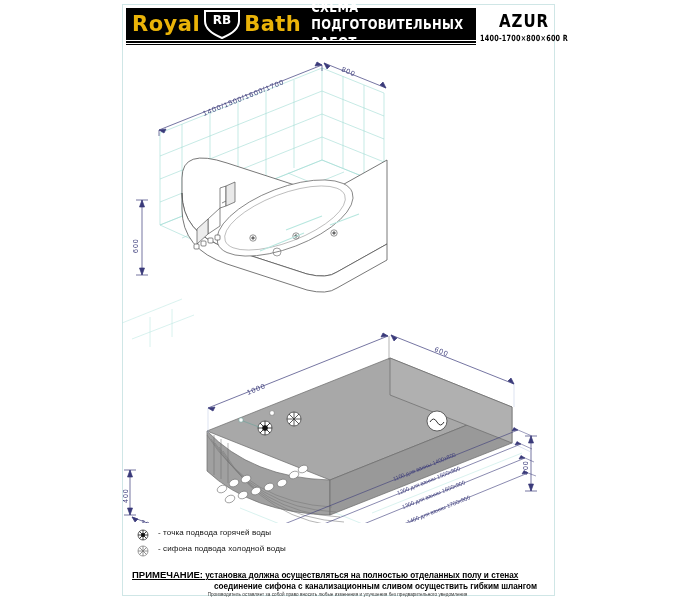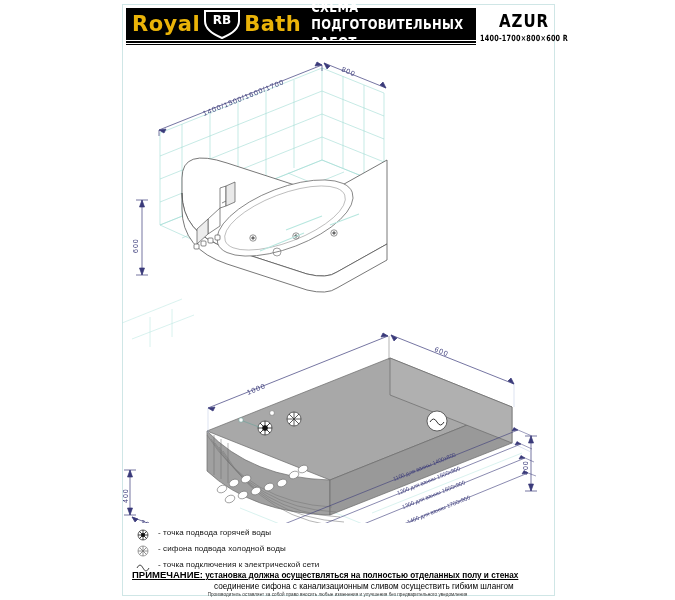--- a/index.html
+++ b/index.html
@@ -171,21 +171,21 @@
     font-size: 8.2px;
     font-weight: bold;
     color: #000;
     white-space: nowrap;
     font-family: "Liberation Sans", sans-serif;
     text-decoration: underline;
   }
   .note-label { font-size: 9.5px; font-weight: bold; }
   .note-line2 {
     font-size: 8.2px;
-    font-weight: normal;
+    font-weight: bold;
     color: #000;
     margin-top: 2px;
     margin-left: 82px;
     white-space: nowrap;
     font-family: "Liberation Sans", sans-serif;
   }
   .footnote {
     position: absolute;
     left: 0;
     top: 592px;
@@ -527,28 +527,20 @@
     <div class="legend-row">
       <span class="legend-icon">
         <svg width="12" height="12" viewBox="0 0 12 12">
           <circle cx="6" cy="6" r="5" fill="none" stroke="#777" stroke-width="0.7"></circle>
           <path d="M6,1 L6,11 M1,6 L11,6 M2.5,2.5 L9.5,9.5 M9.5,2.5 L2.5,9.5" stroke="#777" stroke-width="0.8"></path>
         </svg>
       </span>
       <span class="legend-text">- сифона подвода холодной воды</span>
     </div>
 
-    <div class="legend-row">
-      <span class="legend-icon">
-        <svg width="14" height="10" viewBox="0 0 14 10">
-          <path d="M1,6 q3,-6 6,0 q3,6 6,0" fill="none" stroke="#333" stroke-width="0.9"></path>
-        </svg>
-      </span>
-      <span class="legend-text">- точка подключения к электрической сети</span>
-    </div>
   </div>
 
   <div class="note">
     <div class="note-line1"><span class="note-label">ПРИМЕЧАНИЕ:</span><span> установка должна осуществляться на полностью отделанных полу и стенах</span></div>
     <div class="note-line2">соединение сифона с канализационным сливом осуществить гибким шлангом</div>
   </div>
 
   <div class="footnote">Производитель оставляет за собой право вносить любые изменения и улучшения без предварительного уведомления</div>
 
 </div>

